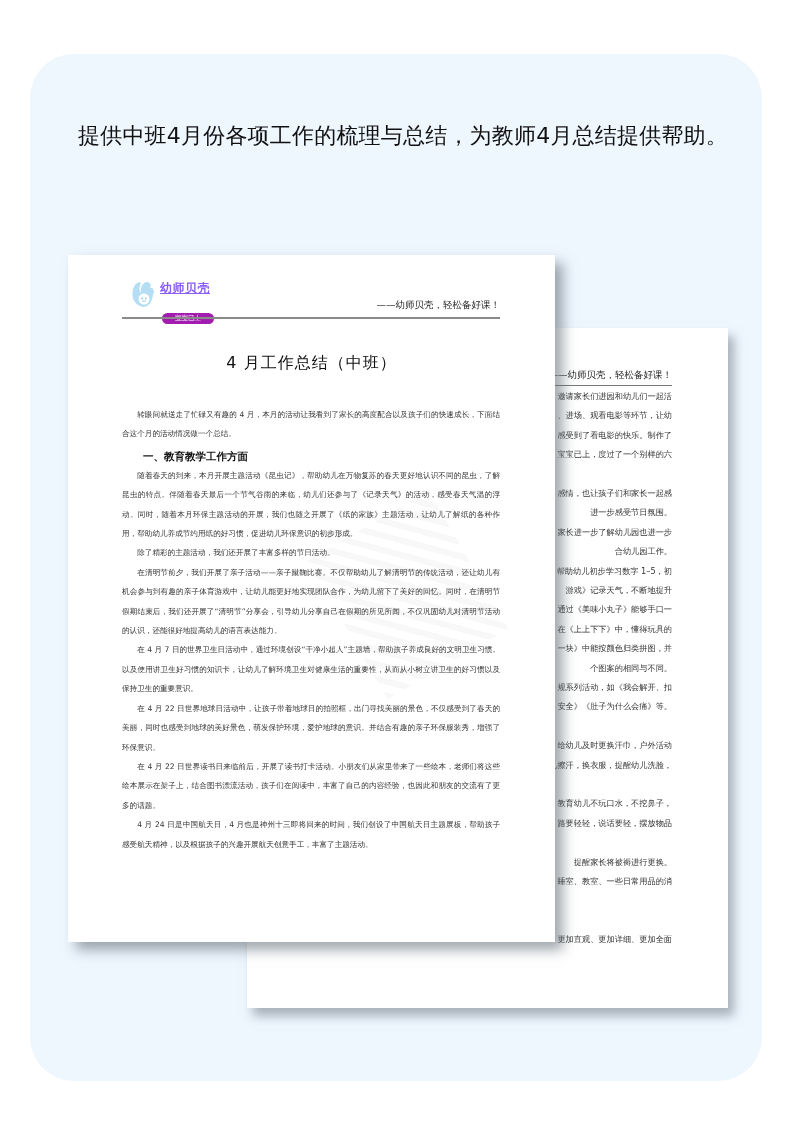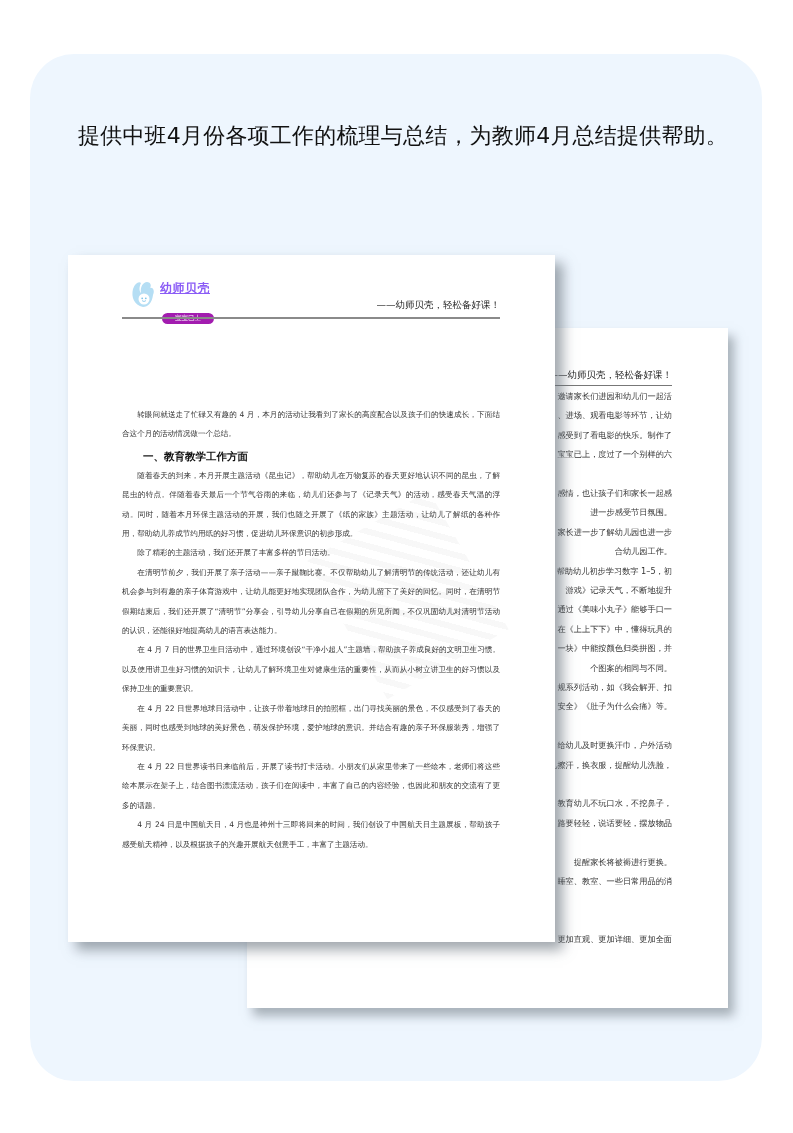--- a/index.html
+++ b/index.html
@@ -131,20 +131,21 @@
       <path d="M12 21.6 Q14 23.4 16 21.6" stroke="#7ec4e8" stroke-width="0.8" fill="none"></path>
     </svg>
     <div class="logo-name">幼师贝壳</div>
     <div class="logo-sub">·宝宝已上·</div>
   </div>
   <div class="front-slogan">——幼师贝壳，轻松备好课！</div>
   <div class="front-rule"></div>
 
   <div class="watermark"></div>
 
+  <div class="doc-title">4 月工作总结（中班）</div>
 
   <div class="doc-body">
     <p>转眼间就送走了忙碌又有趣的 4 月，本月的活动让我看到了家长的高度配合以及孩子们的快速成长，下面结合这个月的活动情况做一个总结。</p>
     <h3>一、教育教学工作方面</h3>
     <p>随着春天的到来，本月开展主题活动《昆虫记》，帮助幼儿在万物复苏的春天更好地认识不同的昆虫，了解昆虫的特点。伴随着春天最后一个节气谷雨的来临，幼儿们还参与了《记录天气》的活动，感受春天气温的浮动。同时，随着本月环保主题活动的开展，我们也随之开展了《纸的家族》主题活动，让幼儿了解纸的各种作用，帮助幼儿养成节约用纸的好习惯，促进幼儿环保意识的初步形成。</p>
     <p>除了精彩的主题活动，我们还开展了丰富多样的节日活动。</p>
     <p>在清明节前夕，我们开展了亲子活动——亲子蹴鞠比赛。不仅帮助幼儿了解清明节的传统活动，还让幼儿有机会参与到有趣的亲子体育游戏中，让幼儿能更好地实现团队合作，为幼儿留下了美好的回忆。同时，在清明节假期结束后，我们还开展了“清明节”分享会，引导幼儿分享自己在假期的所见所闻，不仅巩固幼儿对清明节活动的认识，还能很好地提高幼儿的语言表达能力。</p>
     <p>在 4 月 7 日的世界卫生日活动中，通过环境创设“干净小超人”主题墙，帮助孩子养成良好的文明卫生习惯。以及使用讲卫生好习惯的知识卡，让幼儿了解环境卫生对健康生活的重要性，从而从小树立讲卫生的好习惯以及保持卫生的重要意识。</p>
     <p>在 4 月 22 日世界地球日活动中，让孩子带着地球日的拍照框，出门寻找美丽的景色，不仅感受到了春天的美丽，同时也感受到地球的美好景色，萌发保护环境，爱护地球的意识。并结合有趣的亲子环保服装秀，增强了环保意识。</p>
     <p>在 4 月 22 日世界读书日来临前后，开展了读书打卡活动。小朋友们从家里带来了一些绘本，老师们将这些绘本展示在架子上，结合图书漂流活动，孩子们在阅读中，丰富了自己的内容经验，也因此和朋友的交流有了更多的话题。</p>

